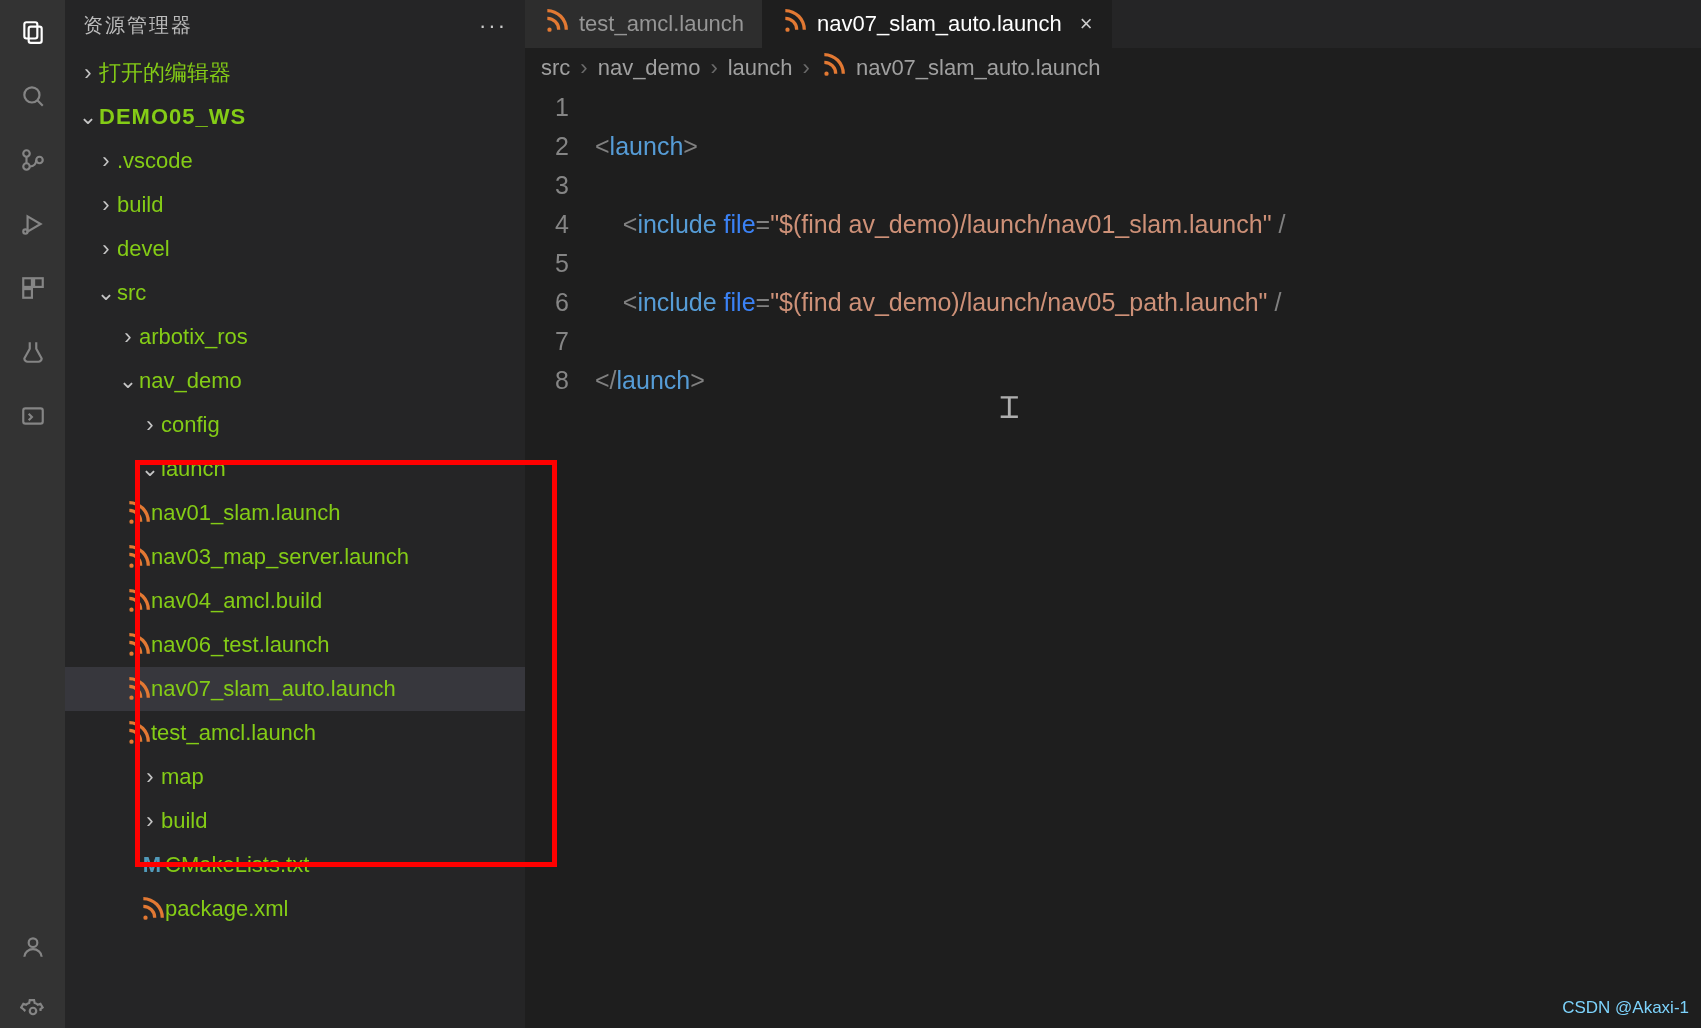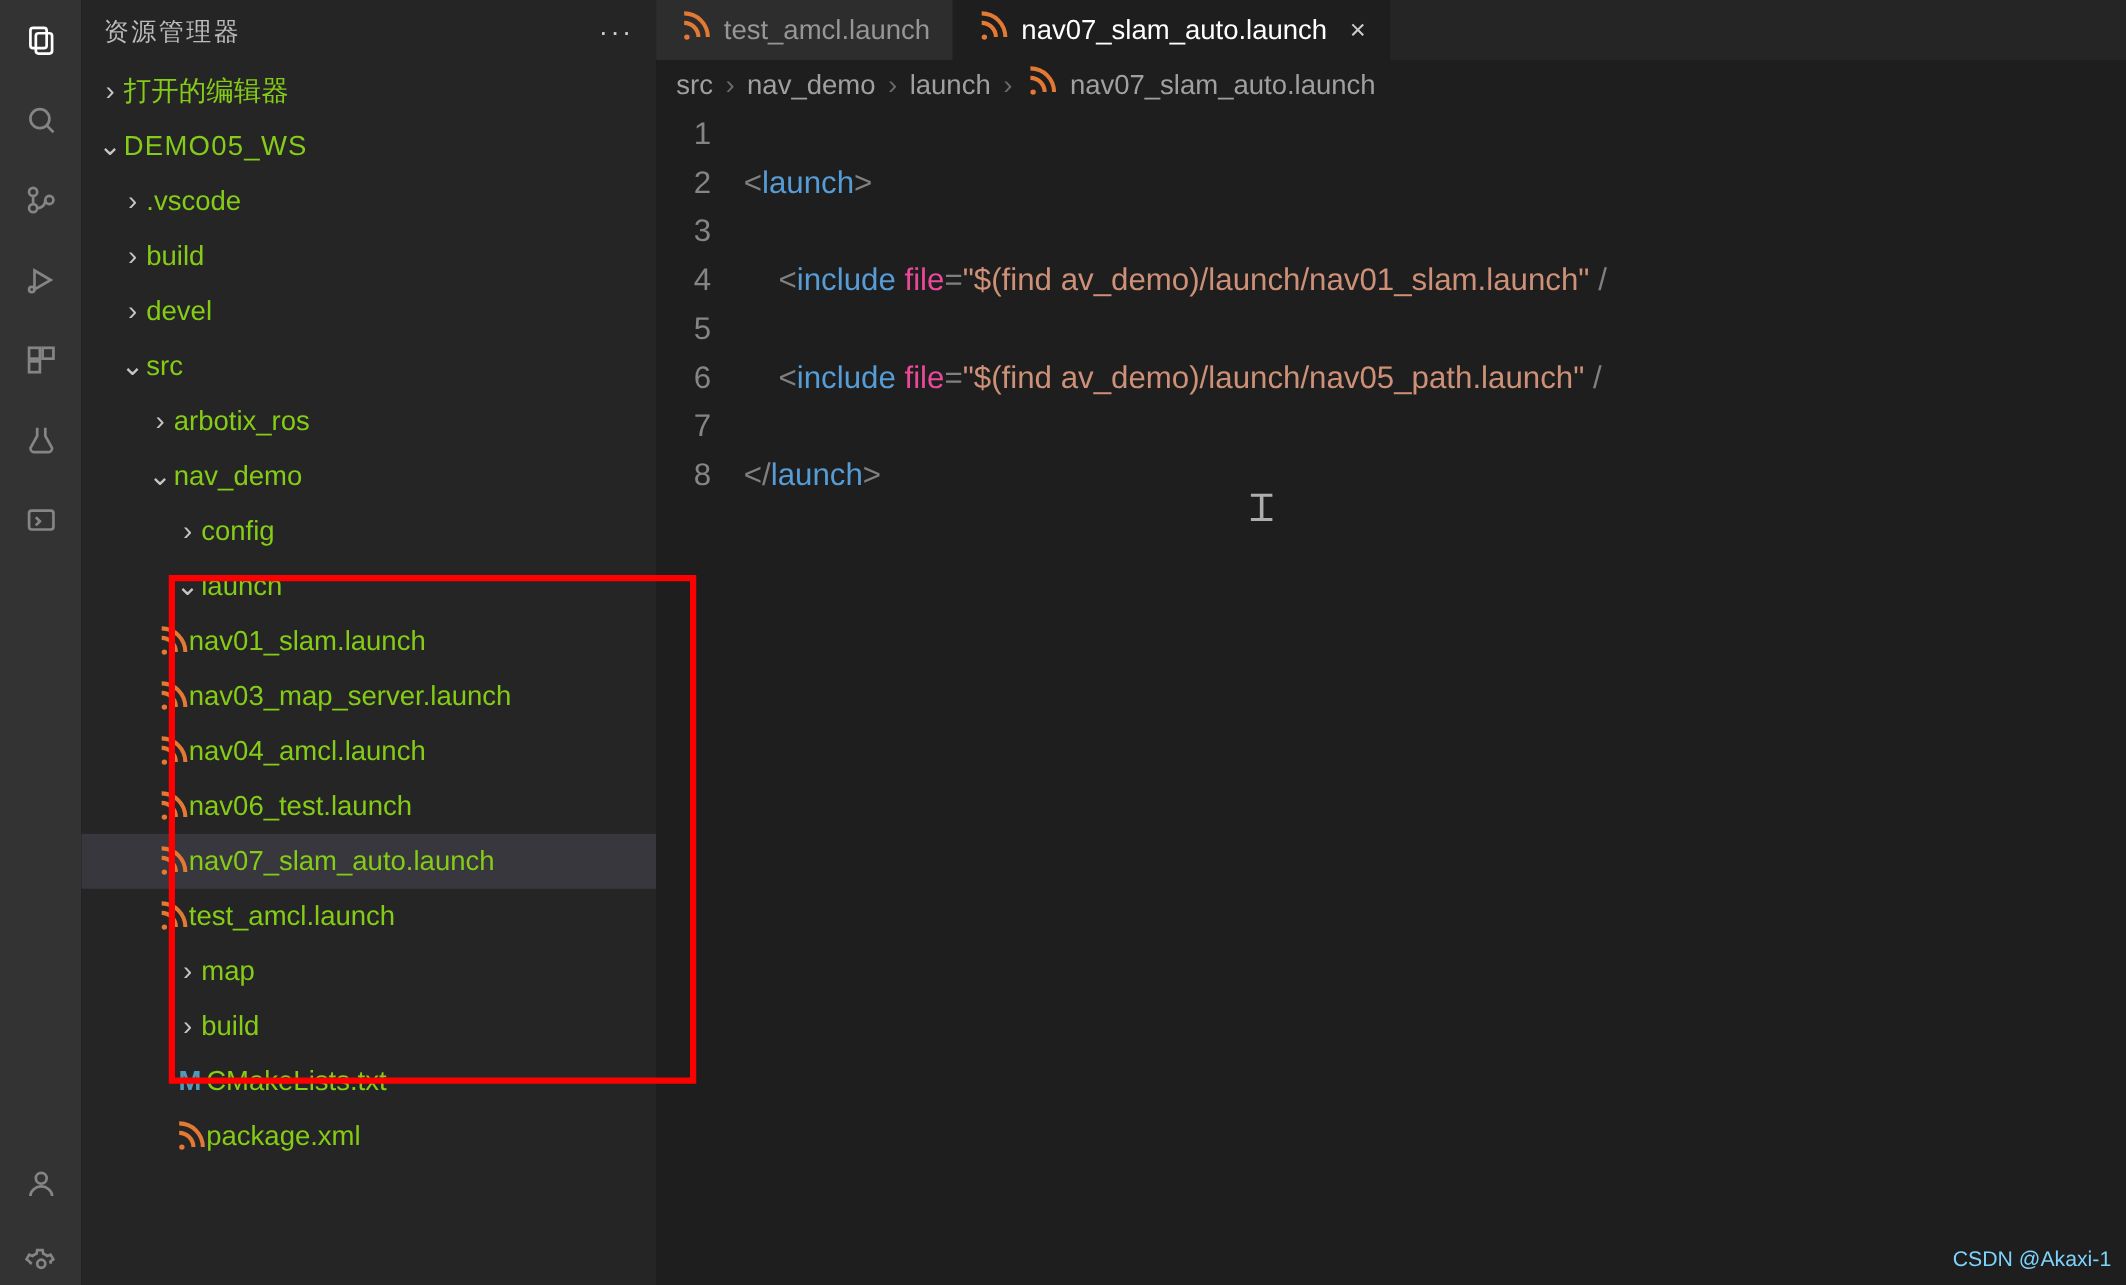--- a/index.html
+++ b/index.html
@@ -12,42 +12,42 @@
   .sidebar-header{display:flex;align-items:center;justify-content:space-between;padding:12px 18px 12px 18px;color:#bbbbbb}
   .sidebar-header .title{font-size:20px;letter-spacing:2px}
   .sidebar-header .dots{color:#cccccc;cursor:pointer;font-size:22px;letter-spacing:2px}
   .tree{flex:1;overflow:auto;padding-bottom:20px}
   .tree-row{display:flex;align-items:center;height:44px;padding-left:12px;cursor:pointer;white-space:nowrap}
   .tree-row.selected{background:#37373d}
   .tree-row .chev{width:22px;display:inline-flex;justify-content:center;color:#c5c5c5}
   .tree-row .ficon{width:26px;display:inline-flex;justify-content:center;align-items:center;color:#e37933}
   .tree-row .mkicon{color:#519aba}
   .tree-row .label{color:#84cc16}
-  .tree-row.bold .label{font-weight:400;letter-spacing:1px}
+  .tree-row.bold .label{font-weight:700;letter-spacing:1px}
   .indent-0{padding-left:12px}
   .indent-1{padding-left:30px}
   .indent-2{padding-left:52px}
   .indent-3{padding-left:74px}
   .indent-4{padding-left:60px}
   .highlight-box{position:absolute;border:5px solid #ff0000;left:135px;top:460px;width:422px;height:407px;pointer-events:none}
   .main{flex:1;display:flex;flex-direction:column;background:#1e1e1e}
   .tabs{height:48px;background:#252526;display:flex}
   .tab{display:flex;align-items:center;gap:10px;padding:0 18px;background:#2d2d2d;color:#969696;cursor:pointer;border-right:1px solid #1e1e1e}
   .tab.active{background:#1e1e1e;color:#ffffff}
   .tab .ficon{color:#e37933}
   .tab .close{color:#cccccc;margin-left:8px}
   .breadcrumbs{height:40px;display:flex;align-items:center;gap:10px;padding:0 16px;color:#a0a0a0;font-size:22px}
   .breadcrumbs .sep{color:#6a6a6a}
   .breadcrumbs .ficon{color:#e37933}
   .editor{flex:1;display:flex;font-family:Consolas,"Courier New",monospace;font-size:25px;line-height:39px;position:relative}
   .gutter{width:70px;text-align:right;color:#858585;padding-right:26px;user-select:none}
   .code{flex:1;white-space:pre;color:#d4d4d4;position:relative}
   .cm{color:#6a9955}
   .tg{color:#569cd6}
-  .an{color:#ec4899}
+  .an{color:#3b82f6}
   .st{color:#ce9178}
   .pn{color:#808080}
   .cursor-caret{position:absolute;left:475px;top:300px;color:#aeaeae;font-size:30px;pointer-events:none}
   .watermark{position:absolute;right:12px;bottom:10px;color:#7dd3fc;font-size:17px}
   svg{width:26px;height:26px;stroke:currentColor;fill:none;stroke-width:2}
 </style>
 </head>
 <body>
 
 <div class="activity-bar">
@@ -172,21 +172,21 @@
             </svg>
           </span>
           <span class="label">nav03_map_server.launch</span>
         </div>
         <div class="tree-row indent-4">
           <span class="ficon">
             <svg viewBox="0 0 24 24" style="fill:currentColor;stroke:none">
               <path d="M4 11a9 9 0 0 1 9 9h3A12 12 0 0 0 4 8zm0-7a16 16 0 0 1 16 16h3A19 19 0 0 0 4 1zM6 18a2 2 0 1 1-2 2 2 2 0 0 1 2-2z"></path>
             </svg>
           </span>
-          <span class="label">nav04_amcl.launch</span>
+          <span class="label">nav04_amcl.build</span>
         </div>
         <div class="tree-row indent-4">
           <span class="ficon">
             <svg viewBox="0 0 24 24" style="fill:currentColor;stroke:none">
               <path d="M4 11a9 9 0 0 1 9 9h3A12 12 0 0 0 4 8zm0-7a16 16 0 0 1 16 16h3A19 19 0 0 0 4 1zM6 18a2 2 0 1 1-2 2 2 2 0 0 1 2-2z"></path>
             </svg>
           </span>
           <span class="label">nav06_test.launch</span>
         </div>
         <div class="tree-row indent-4 selected">

